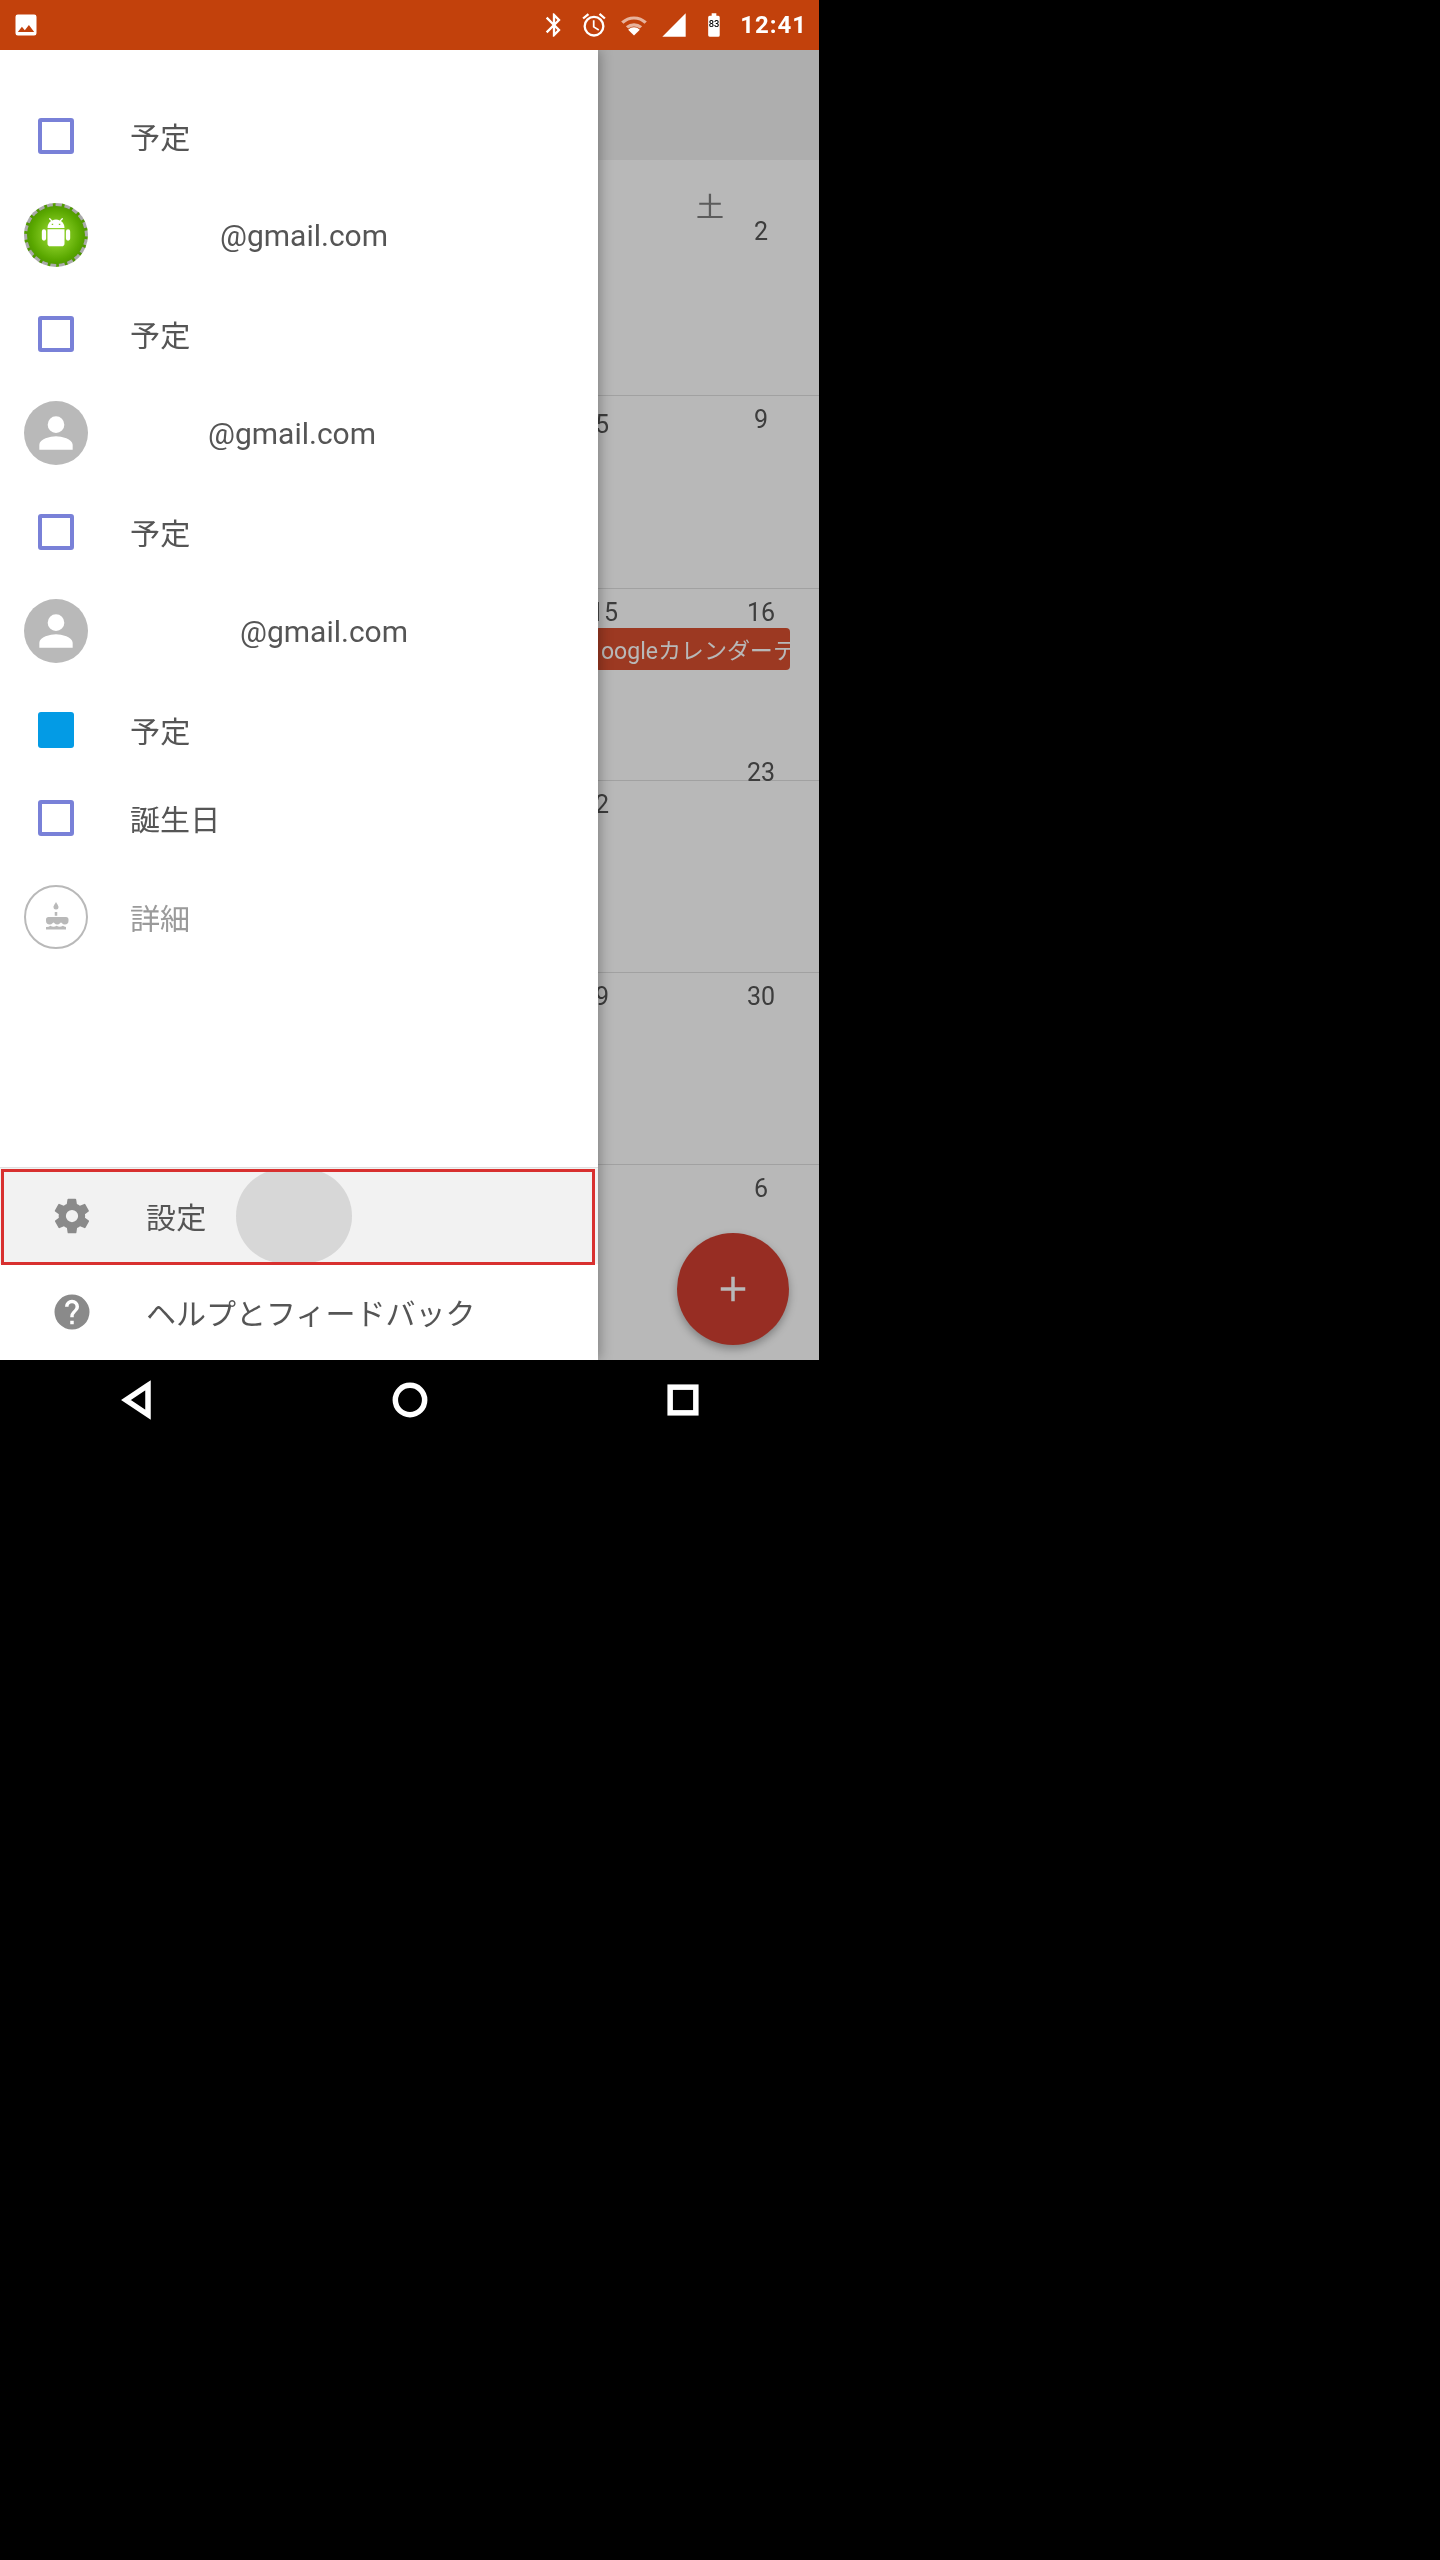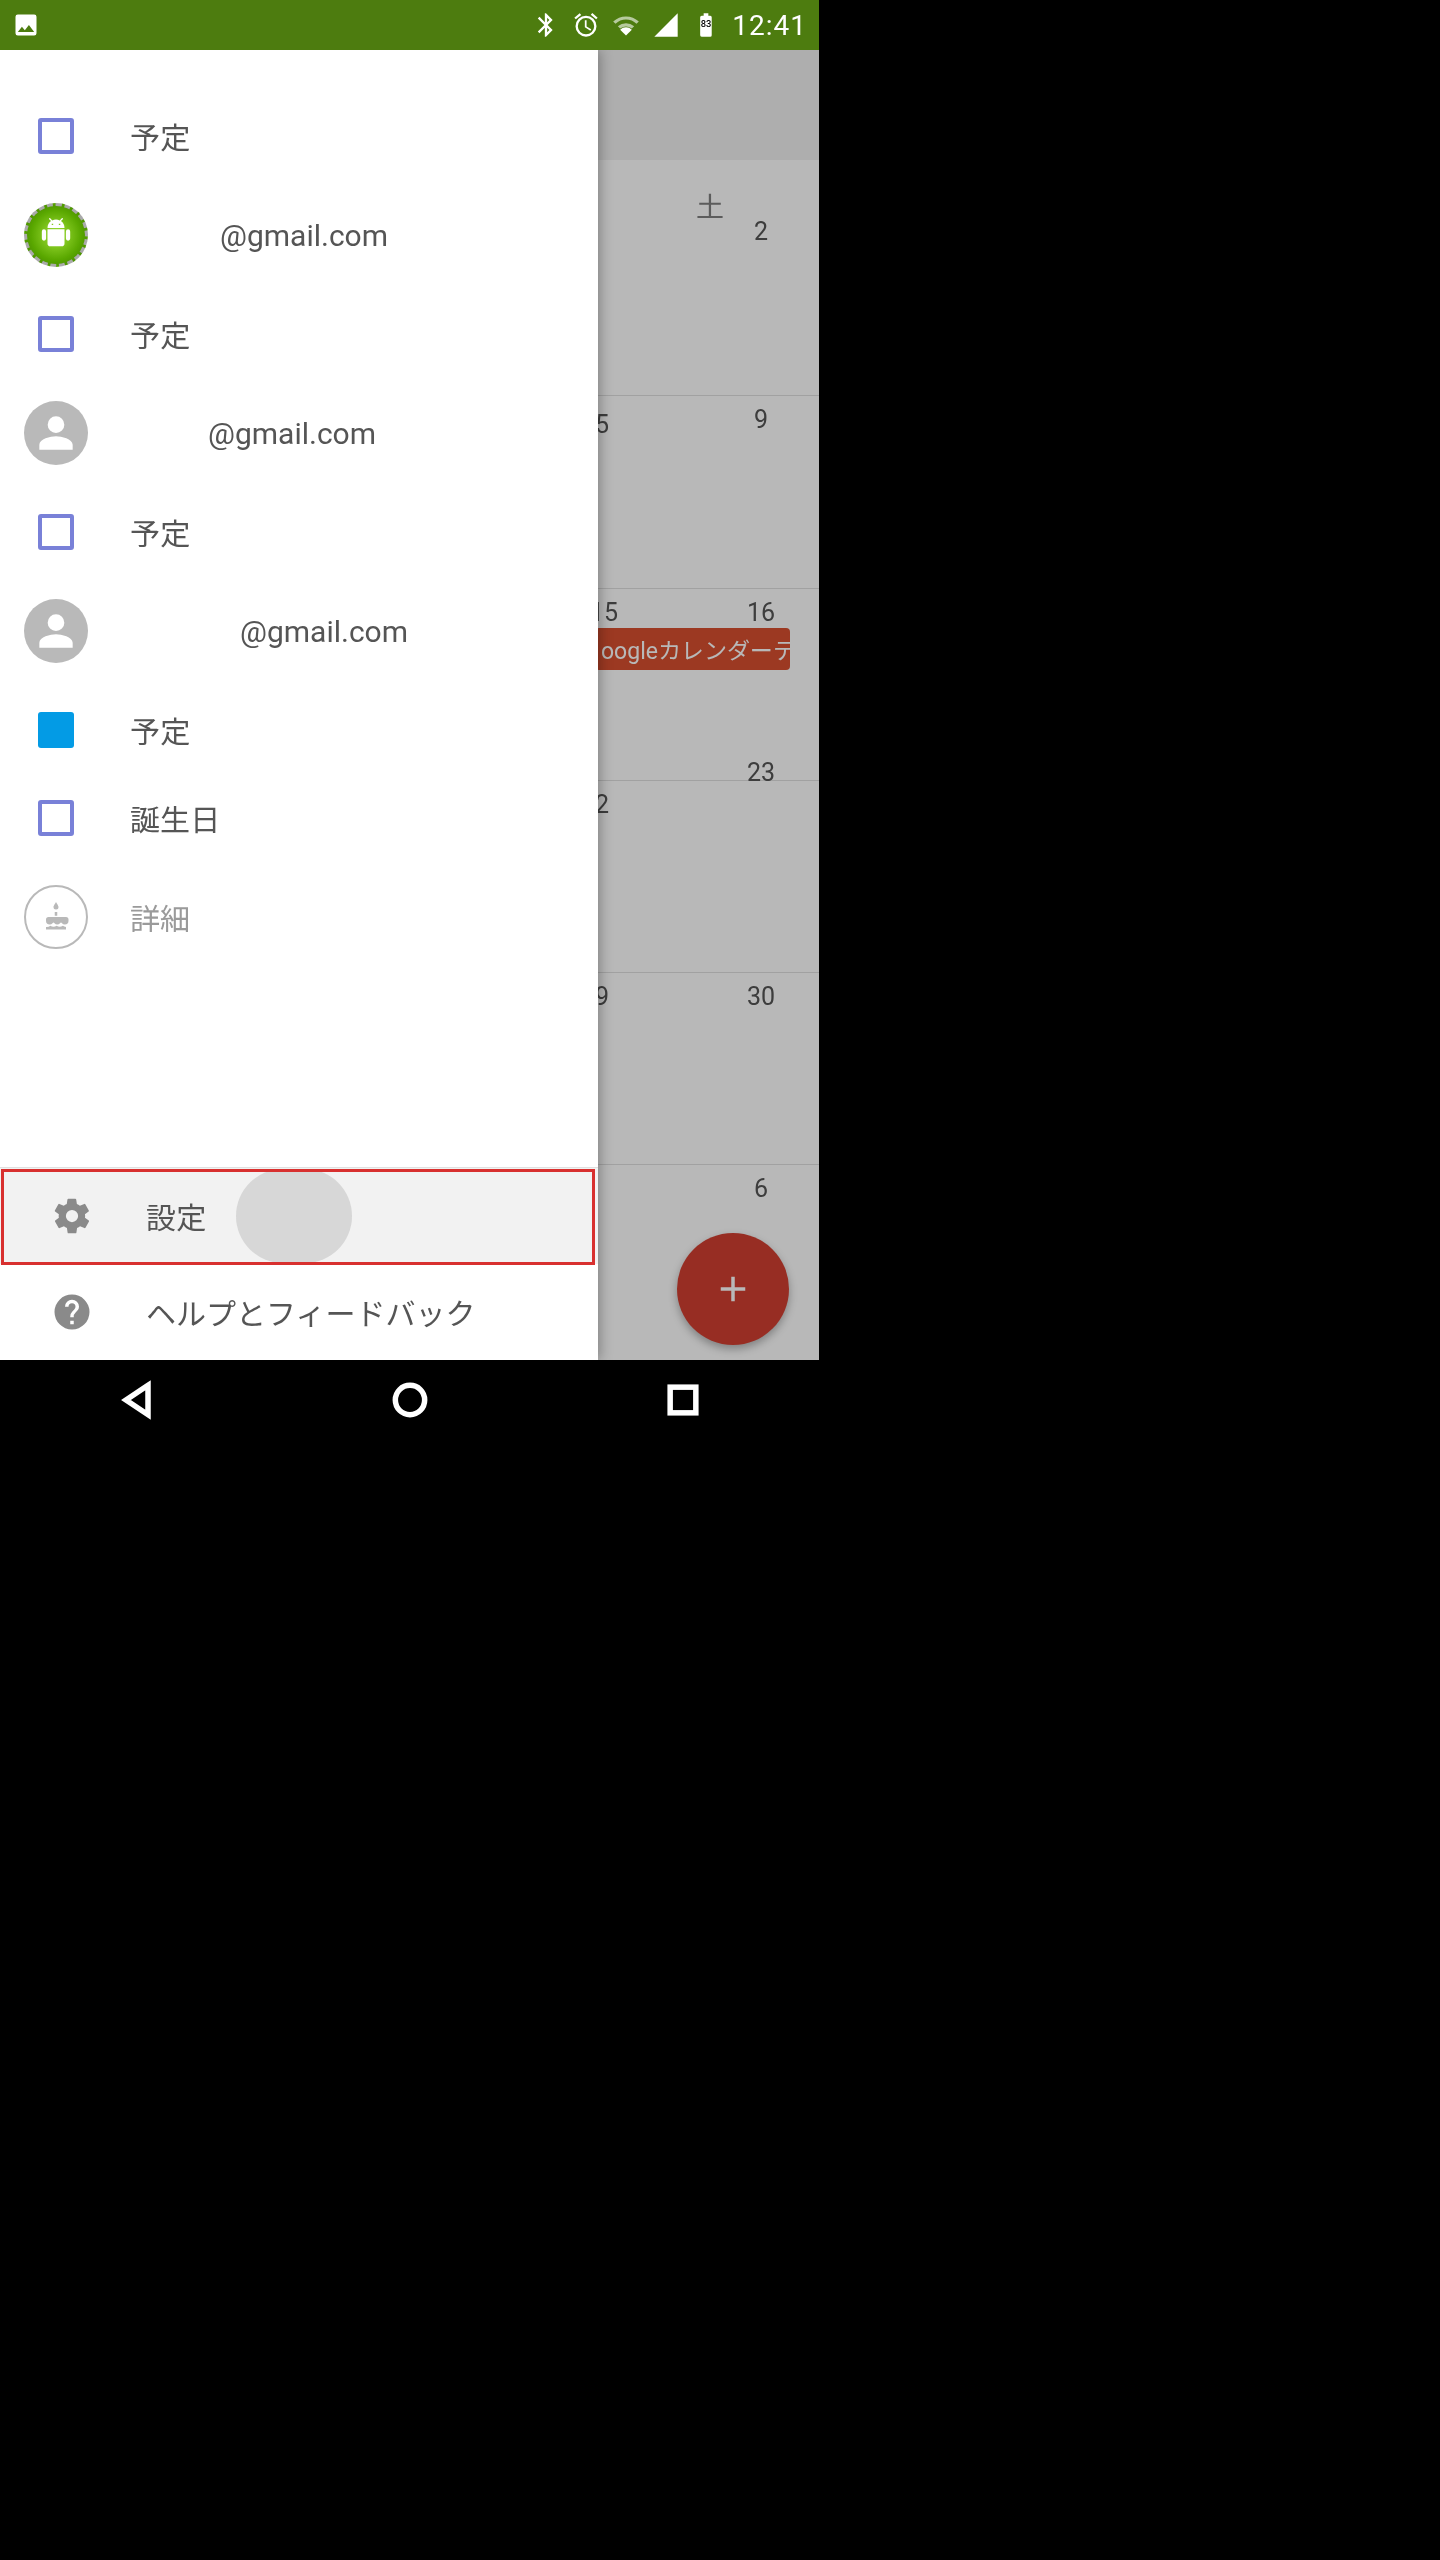--- a/index.html
+++ b/index.html
@@ -1,24 +1,24 @@
 <!DOCTYPE html>
 <html><head>
 <meta charset="utf-8">
 <style>
   * { margin:0; padding:0; box-sizing:border-box; font-family: Roboto, "Noto Sans JP", sans-serif; }
   html, body { width:819px; height:1440px; background:#000; overflow:hidden; }
 
   
-  .status-bar { width:100%; height:50px; background:#4d7c0f; display:flex; align-items:center; justify-content:space-between; padding:0 12px; color:#fff; }
+  .status-bar { width:100%; height:50px; background:#c2410c; display:flex; align-items:center; justify-content:space-between; padding:0 12px; color:#fff; }
   .status-left { display:flex; align-items:center; gap:10px; }
   .status-right { display:flex; align-items:center; gap:12px; font-size:30px; font-weight:500; }
   .status-icon { width:28px; height:28px; fill:#fff; }
   .status-right svg { width:28px; height:28px; fill:#fff; }
-  .clock { font-size:28px; font-weight:400; letter-spacing:1px; }
+  .clock { font-size:24px; font-weight:700; letter-spacing:1px; }
 
   
   .screen { position:relative; width:100%; height:1310px; background:#fff; overflow:hidden; }
 
   
   .cal-bg { position:absolute; left:0; top:0; width:100%; height:100%; }
   .cal-header { height:110px; background:#f2f2f2; }
   .cal-day-label { position:absolute; top:135px; right:95px; font-size:28px; color:#808080; }
   .cal-date { position:absolute; right:0; width:116px; text-align:center; font-size:25px; color:#555; }
   .cal-row-line { position:absolute; left:0; width:100%; height:1px; background:#e0e0e0; }

